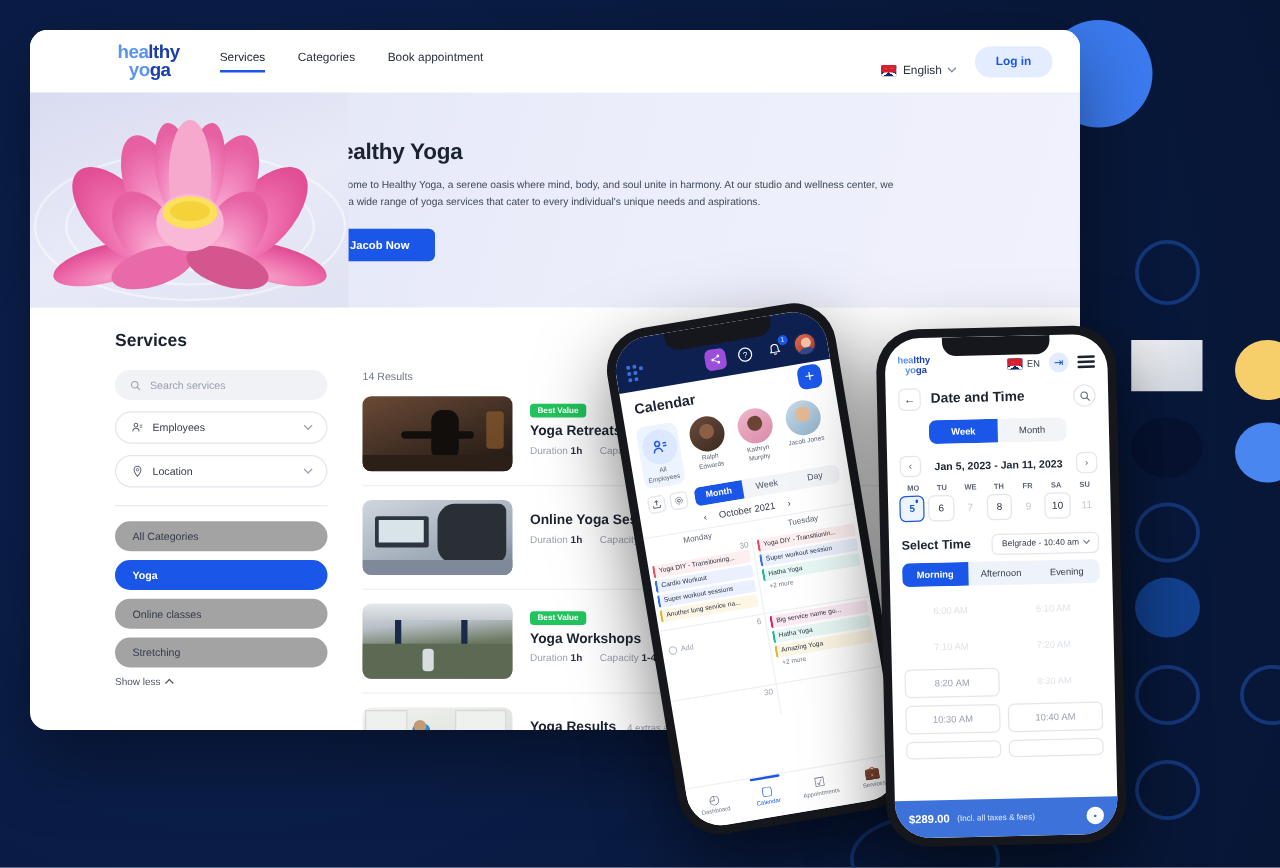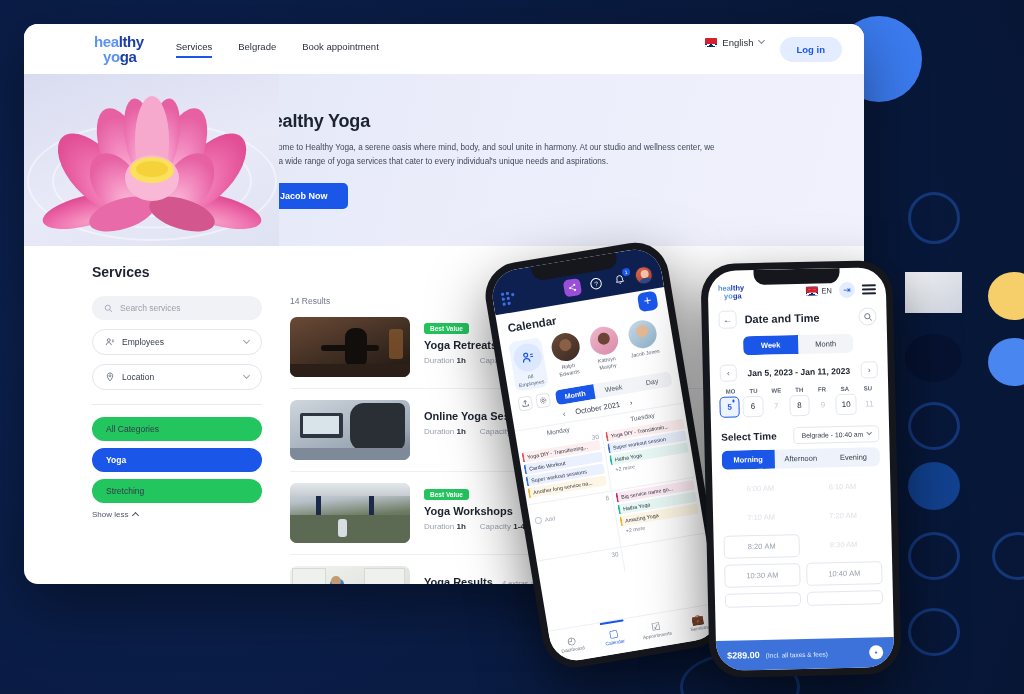--- a/index.html
+++ b/index.html
@@ -34,21 +34,21 @@
     padding: 0 22px 0 0; background: #fff;
   }
   .logo { margin-left: 70px; line-height: 1.02; font-weight: 800; font-size: 15px; letter-spacing: -.4px; }
   .logo .l1 { color: #5b93f0; }
   .logo .l1 b { color: #1b3ea8; }
   .logo .l2 { color: #5b93f0; margin-left: 9px; }
   .logo .l2 b { color: #1b3ea8; }
   .navlinks { display: flex; gap: 26px; margin-left: 32px; }
   .navlink { font-size: 9.5px; color: #2b3240; padding-bottom: 4px; cursor: pointer; }
   .navlink.active { color: #1c2431; border-bottom: 2px solid #1a56e8; }
-  .navright { margin-left: auto; display: flex; align-items: flex-start; gap: 16px; }
+  .navright { margin-left: auto; display: flex; align-items: flex-end; gap: 16px; }
   .lang { display: flex; align-items: center; gap: 5px; font-size: 9.5px; color: #2b3240; cursor: pointer; }
   .flag { width: 12px; height: 9px; background:
       linear-gradient(#0b2a75,#0b2a75); position: relative; border-radius: 1px; overflow: hidden; }
   .flag:before { content:""; position:absolute; inset:0;
      background:
        linear-gradient(to bottom right, transparent 43%, #fff 43%, #fff 57%, transparent 57%),
        linear-gradient(to bottom left, transparent 43%, #fff 43%, #fff 57%, transparent 57%); }
   .flag:after { content:""; position:absolute; left:0; right:0; top:3px; height:3px; background:#d4202f;
      box-shadow: 4.5px -3px 0 0 #d4202f, -4.5px -3px 0 0 #d4202f; }
   .chev { width:5px; height:5px; border-right:1.3px solid #7b8496; border-bottom:1.3px solid #7b8496;
@@ -75,21 +75,21 @@
   #svc-title { font-size:14px; font-weight:700; color:#1b2330; margin-left:68px; }
   #svc-body { display:flex; margin-top:16px; }
   #filters { width:170px; margin-left:68px; }
   .f-search { display:flex; align-items:center; gap:7px; background:#f1f2f5;
      border-radius:18px; padding:7px 12px; font-size:8.5px; color:#9aa1af; cursor:text; }
   .f-sel { display:flex; align-items:center; gap:7px; border:1px solid #e4e6ec;
      border-radius:18px; padding:7px 12px; font-size:8.5px; color:#343b49; margin-top:9px; cursor:pointer; }
   .f-sel .chev2 { margin-left:auto; width:5px;height:5px; border-right:1.2px solid #9aa1af;
      border-bottom:1.2px solid #9aa1af; transform:rotate(45deg); margin-bottom:3px; }
   .divider { height:1px; background:#e9eaef; margin:14px 0 12px; }
-  .cat { background:#22c55e; border-radius:18px; padding:7px 14px; font-size:8.5px;
+  .cat { background:#a3a3a3; border-radius:18px; padding:7px 14px; font-size:8.5px;
      color:#343b49; margin-bottom:7px; cursor:pointer; }
   .cat.active { background:#1a56e8; color:#fff; font-weight:600; }
   .showless { font-size:8px; color:#4d5566; display:flex; align-items:center; gap:5px;
      margin-top:4px; cursor:pointer; }
   .caret-up { width:5px;height:5px;border-left:1.2px solid #4d5566;border-top:1.2px solid #4d5566;
      transform:rotate(45deg); margin-top:2px;}
   #results { flex:1; margin-left:28px; padding-right:22px; }
   .res-count { font-size:8.5px; color:#6f7787; }
   .svc-row { display:flex; gap:14px; padding:11px 0; border-bottom:1px solid #eef0f3; align-items:flex-start; }
   .thumb { width:120px; height:60px; border-radius:7px; flex:none; overflow:hidden; position:relative; }
@@ -226,21 +226,21 @@
 
 <div id="site">
 
   <div id="topnav">
     <div class="logo">
       <div class="l1"><span>hea</span><b>lthy</b></div>
       <div class="l2"><span>yo</span><b>ga</b></div>
     </div>
     <div class="navlinks">
       <div class="navlink active">Services</div>
-      <div class="navlink">Belgrade</div>
+      <div class="navlink">Categories</div>
       <div class="navlink">Book appointment</div>
     </div>
     <div class="navright">
       <div class="lang">
         <span class="flag"></span>
         <span>English</span>
         <span class="chev"></span>
       </div>
       <div class="loginbtn">Log in</div>
     </div>
@@ -316,20 +316,21 @@
           <svg width="10" height="10" viewBox="0 0 16 16">
             <path d="M8 1.6c-2.5 0-4.4 2-4.4 4.4 0 3.3 4.4 8.4 4.4 8.4s4.4-5.1 4.4-8.4c0-2.4-2-4.4-4.4-4.4z" fill="none" stroke="#5b6372" stroke-width="1.3"></path>
             <circle cx="8" cy="6" r="1.6" fill="none" stroke="#5b6372" stroke-width="1.2"></circle>
           </svg>
           <span>Location</span>
           <span class="chev2"></span>
         </div>
         <div class="divider"></div>
         <div class="cat">All Categories</div>
         <div class="cat active">Yoga</div>
+        <div class="cat">Online classes</div>
         <div class="cat">Stretching</div>
         <div class="showless">
           <span>Show less</span>
           <span class="caret-up"></span>
         </div>
       </div>
 
       <div id="results">
         <div class="res-count">14 Results</div>
 

